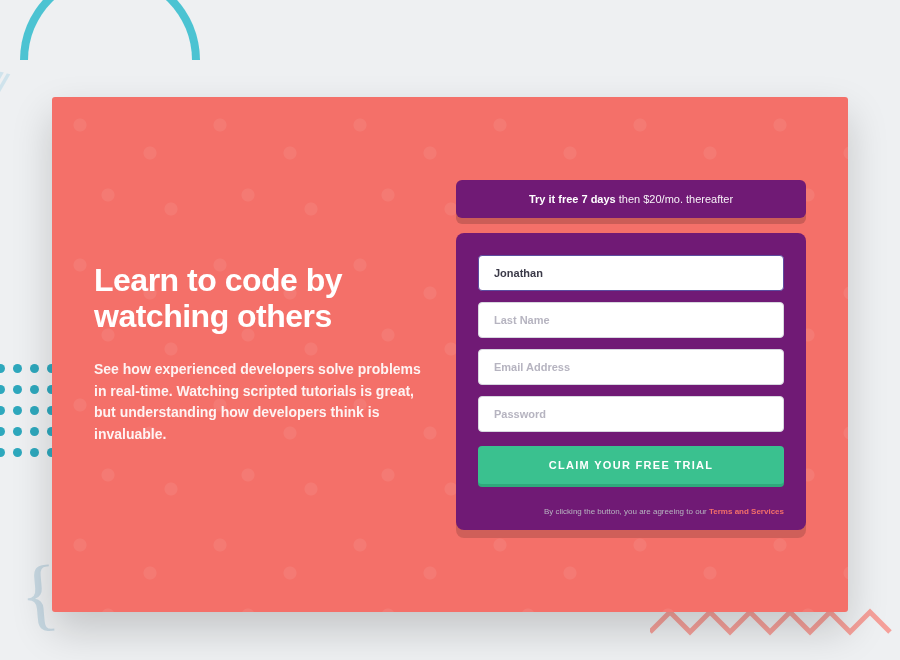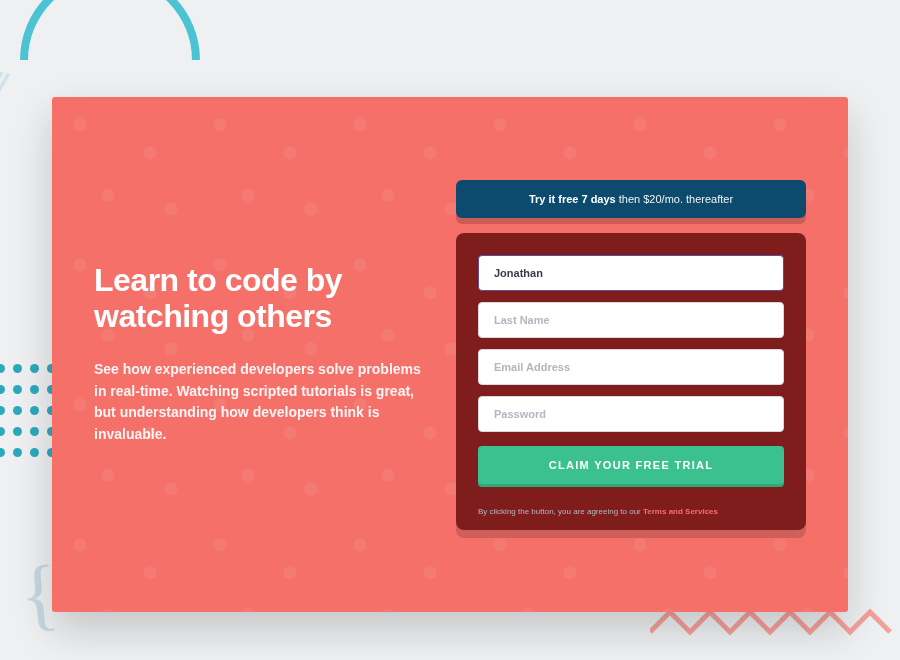--- a/index.html
+++ b/index.html
@@ -26,30 +26,30 @@
      background-size:140px 140px}
 
   .content{position:absolute;inset:0;display:flex;align-items:center;padding:0 42px;gap:34px}
 
   .left{flex:1;color:#fff;max-width:340px}
   .left h1{font-size:32px;font-weight:800;line-height:1.12;letter-spacing:-.5px;margin-bottom:24px}
   .left p{font-size:14px;line-height:1.55;opacity:.92;font-weight:700}
 
   .right{flex:0 0 350px;display:flex;flex-direction:column;gap:15px}
 
-  .trial-bar{background:#0c4a6e;color:#fff;border-radius:6px;padding:13px 10px;text-align:center;font-size:11px;box-shadow:0 6px 0 rgba(0,0,0,.17)}
+  .trial-bar{background:#701a75;color:#fff;border-radius:6px;padding:13px 10px;text-align:center;font-size:11px;box-shadow:0 6px 0 rgba(0,0,0,.17)}
   .trial-bar b{font-weight:700}
   .trial-bar span.rest{font-weight:400;opacity:.94}
 
-  .card{background:#7f1d1d;border-radius:8px;padding:22px 22px 14px;box-shadow:0 8px 0 rgba(0,0,0,.15)}
+  .card{background:#701a75;border-radius:8px;padding:22px 22px 14px;box-shadow:0 8px 0 rgba(0,0,0,.15)}
   .field{width:100%;border:1px solid #d7d7df;border-radius:4px;padding:11px 15px;font-size:11px;font-weight:600;color:#3b3a48;margin-bottom:11px;outline:none}
   .field.active{border-color:#5d4da0}
   .field::placeholder{color:#b6b4c0;font-weight:600}
   .cta{width:100%;background:#3ac18f;color:#fff;border:none;border-radius:4px;padding:13px 0;font-size:11px;font-weight:700;letter-spacing:1.3px;box-shadow:0 3px 0 #2fa97c;cursor:pointer;margin-top:3px}
-  .tos{text-align:left;font-size:8px;color:#b7b5c0;margin-top:23px}
+  .tos{text-align:right;font-size:8px;color:#b7b5c0;margin-top:23px}
   .tos a{color:#f47069;font-weight:700;text-decoration:none}
 </style>
 </head>
 <body>
 
 <div class="deco arch"></div>
 <div class="deco slashes">///</div>
 <div class="deco dots">
   <span></span><span></span><span></span><span></span><br>
   <span></span><span></span><span></span><span></span><br>

